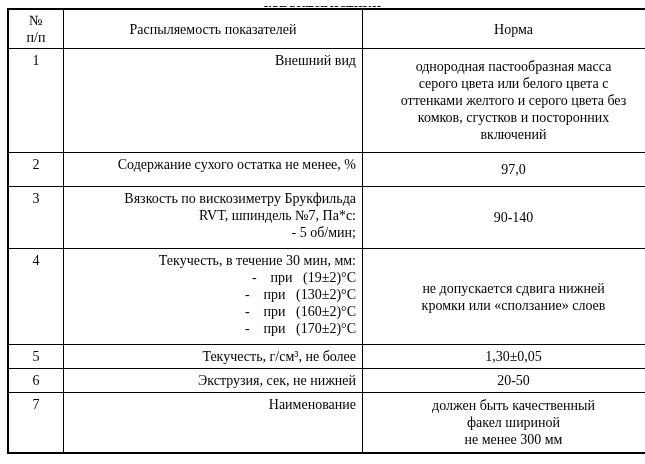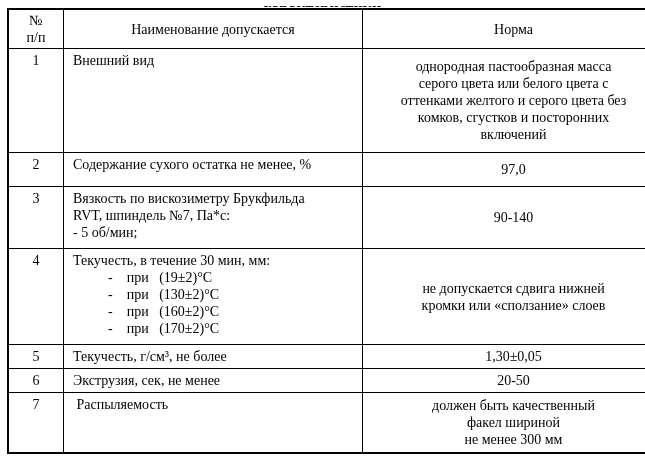--- a/index.html
+++ b/index.html
@@ -54,21 +54,21 @@
     vertical-align: middle;
     white-space: pre-line;
     padding: 2px 4px;
   }
   td.c-num {
     text-align: center;
     vertical-align: top;
     padding-top: 3px;
   }
   td.c-name {
-    text-align: left;
+    text-align: right;
     vertical-align: top;
     padding: 3px 6px 3px 9px;
     white-space: pre-wrap;
   }
   td.c-norm {
     text-align: center;
     vertical-align: middle;
     white-space: pre-line;
     padding: 2px 10px;
   }
@@ -86,21 +86,21 @@
 
 <div class="title-clip">
   <span>характеристики</span>
 </div>
 
 <table class="spec">
   <thead>
     <tr class="r-head">
       <th class="h-num">№
 п/п</th>
-      <th class="h-name">Наименование допускается</th>
+      <th class="h-name">Распыляемость показателей</th>
       <th class="h-norm">Норма</th>
     </tr>
   </thead>
   <tbody>
     <tr class="r-1">
       <td class="c-num">1</td>
       <td class="c-name">Внешний вид</td>
       <td class="c-norm">однородная пастообразная масса
 серого цвета или белого цвета с
 оттенками желтого и серого цвета без
@@ -129,24 +129,24 @@
       <td class="c-norm">не допускается сдвига нижней
 кромки или «сползание» слоев</td>
     </tr>
     <tr class="r-5">
       <td class="c-num">5</td>
       <td class="c-name">Текучесть, г/см³, не более</td>
       <td class="c-norm">1,30±0,05</td>
     </tr>
     <tr class="r-6">
       <td class="c-num">6</td>
-      <td class="c-name">Экструзия, сек, не менее</td>
+      <td class="c-name">Экструзия, сек, не нижней</td>
       <td class="c-norm">20-50</td>
     </tr>
     <tr class="r-7">
       <td class="c-num">7</td>
-      <td class="c-name"> Распыляемость</td>
+      <td class="c-name"> Наименование</td>
       <td class="c-norm">должен быть качественный
 факел шириной
 не менее 300 мм</td>
     </tr>
   </tbody>
 </table>
 
 </body></html>

